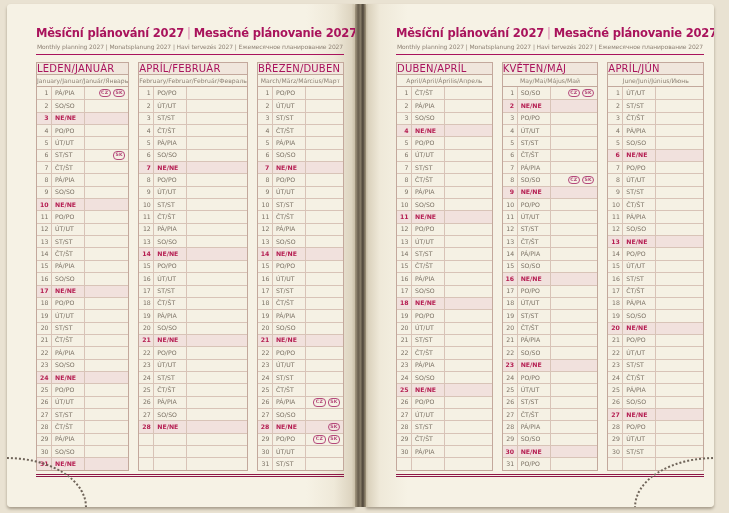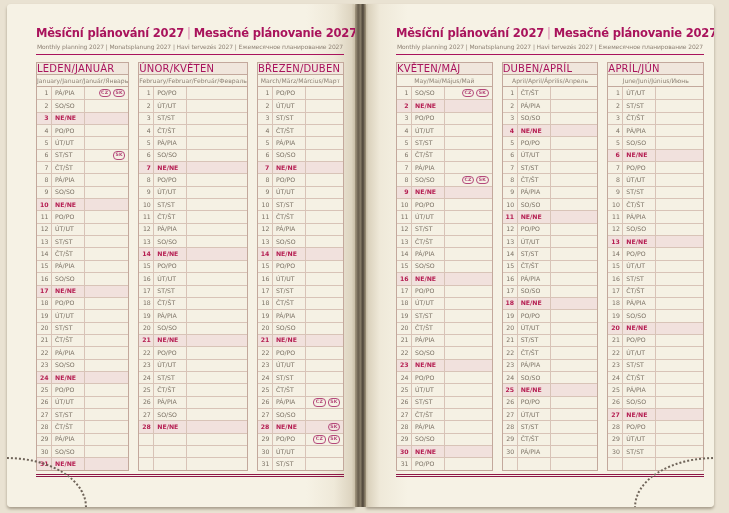--- a/index.html
+++ b/index.html
@@ -227,21 +227,21 @@
               </div>
               <div class="day-row sunday">
                 <div class="cell num">31</div>
                 <div class="cell dayname">NE/NE</div>
                 <div class="cell note"></div>
               </div>
             </div>
   </div>
 
   <div class="month">
-    <div class="month-head">ÚNOR/KVĚTEN</div>
+    <div class="month-head">APRÍL/FEBRUÁR</div>
     <div class="month-sub">February/Februar/Február/Февраль</div>
     <div class="month-body">
               <div class="day-row">
                 <div class="cell num">1</div>
                 <div class="cell dayname">PO/PO</div>
                 <div class="cell note"></div>
               </div>
               <div class="day-row">
                 <div class="cell num">2</div>
                 <div class="cell dayname">ÚT/UT</div>
@@ -574,20 +574,182 @@
 
   <div class="page page-right">
     <div class="page-inner">
       <div class="header">
         <div class="title"><span>Měsíční plánování 2027</span><span class="sep">|</span><span>Mesačné plánovanie 2027</span></div>
         <div class="subtitle">Monthly planning 2027 | Monatsplanung 2027 | Havi tervezés 2027 | Ежемесячное планирование 2027</div>
       </div>
       <hr class="header-rule">
       <div class="months">
   <div class="month">
+    <div class="month-head">DUBEN/APRÍL</div>
+    <div class="month-sub">April/April/Április/Апрель</div>
+    <div class="month-body">
+              <div class="day-row">
+                <div class="cell num">1</div>
+                <div class="cell dayname">ČT/ŠT</div>
+                <div class="cell note"></div>
+              </div>
+              <div class="day-row">
+                <div class="cell num">2</div>
+                <div class="cell dayname">PÁ/PIA</div>
+                <div class="cell note"></div>
+              </div>
+              <div class="day-row">
+                <div class="cell num">3</div>
+                <div class="cell dayname">SO/SO</div>
+                <div class="cell note"></div>
+              </div>
+              <div class="day-row sunday">
+                <div class="cell num">4</div>
+                <div class="cell dayname">NE/NE</div>
+                <div class="cell note"></div>
+              </div>
+              <div class="day-row">
+                <div class="cell num">5</div>
+                <div class="cell dayname">PO/PO</div>
+                <div class="cell note"></div>
+              </div>
+              <div class="day-row">
+                <div class="cell num">6</div>
+                <div class="cell dayname">ÚT/UT</div>
+                <div class="cell note"></div>
+              </div>
+              <div class="day-row">
+                <div class="cell num">7</div>
+                <div class="cell dayname">ST/ST</div>
+                <div class="cell note"></div>
+              </div>
+              <div class="day-row">
+                <div class="cell num">8</div>
+                <div class="cell dayname">ČT/ŠT</div>
+                <div class="cell note"></div>
+              </div>
+              <div class="day-row">
+                <div class="cell num">9</div>
+                <div class="cell dayname">PÁ/PIA</div>
+                <div class="cell note"></div>
+              </div>
+              <div class="day-row">
+                <div class="cell num">10</div>
+                <div class="cell dayname">SO/SO</div>
+                <div class="cell note"></div>
+              </div>
+              <div class="day-row sunday">
+                <div class="cell num">11</div>
+                <div class="cell dayname">NE/NE</div>
+                <div class="cell note"></div>
+              </div>
+              <div class="day-row">
+                <div class="cell num">12</div>
+                <div class="cell dayname">PO/PO</div>
+                <div class="cell note"></div>
+              </div>
+              <div class="day-row">
+                <div class="cell num">13</div>
+                <div class="cell dayname">ÚT/UT</div>
+                <div class="cell note"></div>
+              </div>
+              <div class="day-row">
+                <div class="cell num">14</div>
+                <div class="cell dayname">ST/ST</div>
+                <div class="cell note"></div>
+              </div>
+              <div class="day-row">
+                <div class="cell num">15</div>
+                <div class="cell dayname">ČT/ŠT</div>
+                <div class="cell note"></div>
+              </div>
+              <div class="day-row">
+                <div class="cell num">16</div>
+                <div class="cell dayname">PÁ/PIA</div>
+                <div class="cell note"></div>
+              </div>
+              <div class="day-row">
+                <div class="cell num">17</div>
+                <div class="cell dayname">SO/SO</div>
+                <div class="cell note"></div>
+              </div>
+              <div class="day-row sunday">
+                <div class="cell num">18</div>
+                <div class="cell dayname">NE/NE</div>
+                <div class="cell note"></div>
+              </div>
+              <div class="day-row">
+                <div class="cell num">19</div>
+                <div class="cell dayname">PO/PO</div>
+                <div class="cell note"></div>
+              </div>
+              <div class="day-row">
+                <div class="cell num">20</div>
+                <div class="cell dayname">ÚT/UT</div>
+                <div class="cell note"></div>
+              </div>
+              <div class="day-row">
+                <div class="cell num">21</div>
+                <div class="cell dayname">ST/ST</div>
+                <div class="cell note"></div>
+              </div>
+              <div class="day-row">
+                <div class="cell num">22</div>
+                <div class="cell dayname">ČT/ŠT</div>
+                <div class="cell note"></div>
+              </div>
+              <div class="day-row">
+                <div class="cell num">23</div>
+                <div class="cell dayname">PÁ/PIA</div>
+                <div class="cell note"></div>
+              </div>
+              <div class="day-row">
+                <div class="cell num">24</div>
+                <div class="cell dayname">SO/SO</div>
+                <div class="cell note"></div>
+              </div>
+              <div class="day-row sunday">
+                <div class="cell num">25</div>
+                <div class="cell dayname">NE/NE</div>
+                <div class="cell note"></div>
+              </div>
+              <div class="day-row">
+                <div class="cell num">26</div>
+                <div class="cell dayname">PO/PO</div>
+                <div class="cell note"></div>
+              </div>
+              <div class="day-row">
+                <div class="cell num">27</div>
+                <div class="cell dayname">ÚT/UT</div>
+                <div class="cell note"></div>
+              </div>
+              <div class="day-row">
+                <div class="cell num">28</div>
+                <div class="cell dayname">ST/ST</div>
+                <div class="cell note"></div>
+              </div>
+              <div class="day-row">
+                <div class="cell num">29</div>
+                <div class="cell dayname">ČT/ŠT</div>
+                <div class="cell note"></div>
+              </div>
+              <div class="day-row">
+                <div class="cell num">30</div>
+                <div class="cell dayname">PÁ/PIA</div>
+                <div class="cell note"></div>
+              </div>
+              <div class="day-row">
+                <div class="cell num"></div>
+                <div class="cell dayname"></div>
+                <div class="cell note"></div>
+              </div>
+            </div>
+  </div>
+
+  <div class="month">
     <div class="month-head">KVĚTEN/MÁJ</div>
     <div class="month-sub">May/Mai/Május/Май</div>
     <div class="month-body">
               <div class="day-row">
                 <div class="cell num">1</div>
                 <div class="cell dayname">SO/SO</div>
                 <div class="cell note">
                   <span class="badge">CZ</span>
                   <span class="badge">SK</span>
                 </div>
@@ -736,182 +898,20 @@
                 <div class="cell note"></div>
               </div>
               <div class="day-row sunday">
                 <div class="cell num">30</div>
                 <div class="cell dayname">NE/NE</div>
                 <div class="cell note"></div>
               </div>
               <div class="day-row">
                 <div class="cell num">31</div>
                 <div class="cell dayname">PO/PO</div>
-                <div class="cell note"></div>
-              </div>
-            </div>
-  </div>
-
-  <div class="month">
-    <div class="month-head">DUBEN/APRÍL</div>
-    <div class="month-sub">April/April/Április/Апрель</div>
-    <div class="month-body">
-              <div class="day-row">
-                <div class="cell num">1</div>
-                <div class="cell dayname">ČT/ŠT</div>
-                <div class="cell note"></div>
-              </div>
-              <div class="day-row">
-                <div class="cell num">2</div>
-                <div class="cell dayname">PÁ/PIA</div>
-                <div class="cell note"></div>
-              </div>
-              <div class="day-row">
-                <div class="cell num">3</div>
-                <div class="cell dayname">SO/SO</div>
-                <div class="cell note"></div>
-              </div>
-              <div class="day-row sunday">
-                <div class="cell num">4</div>
-                <div class="cell dayname">NE/NE</div>
-                <div class="cell note"></div>
-              </div>
-              <div class="day-row">
-                <div class="cell num">5</div>
-                <div class="cell dayname">PO/PO</div>
-                <div class="cell note"></div>
-              </div>
-              <div class="day-row">
-                <div class="cell num">6</div>
-                <div class="cell dayname">ÚT/UT</div>
-                <div class="cell note"></div>
-              </div>
-              <div class="day-row">
-                <div class="cell num">7</div>
-                <div class="cell dayname">ST/ST</div>
-                <div class="cell note"></div>
-              </div>
-              <div class="day-row">
-                <div class="cell num">8</div>
-                <div class="cell dayname">ČT/ŠT</div>
-                <div class="cell note"></div>
-              </div>
-              <div class="day-row">
-                <div class="cell num">9</div>
-                <div class="cell dayname">PÁ/PIA</div>
-                <div class="cell note"></div>
-              </div>
-              <div class="day-row">
-                <div class="cell num">10</div>
-                <div class="cell dayname">SO/SO</div>
-                <div class="cell note"></div>
-              </div>
-              <div class="day-row sunday">
-                <div class="cell num">11</div>
-                <div class="cell dayname">NE/NE</div>
-                <div class="cell note"></div>
-              </div>
-              <div class="day-row">
-                <div class="cell num">12</div>
-                <div class="cell dayname">PO/PO</div>
-                <div class="cell note"></div>
-              </div>
-              <div class="day-row">
-                <div class="cell num">13</div>
-                <div class="cell dayname">ÚT/UT</div>
-                <div class="cell note"></div>
-              </div>
-              <div class="day-row">
-                <div class="cell num">14</div>
-                <div class="cell dayname">ST/ST</div>
-                <div class="cell note"></div>
-              </div>
-              <div class="day-row">
-                <div class="cell num">15</div>
-                <div class="cell dayname">ČT/ŠT</div>
-                <div class="cell note"></div>
-              </div>
-              <div class="day-row">
-                <div class="cell num">16</div>
-                <div class="cell dayname">PÁ/PIA</div>
-                <div class="cell note"></div>
-              </div>
-              <div class="day-row">
-                <div class="cell num">17</div>
-                <div class="cell dayname">SO/SO</div>
-                <div class="cell note"></div>
-              </div>
-              <div class="day-row sunday">
-                <div class="cell num">18</div>
-                <div class="cell dayname">NE/NE</div>
-                <div class="cell note"></div>
-              </div>
-              <div class="day-row">
-                <div class="cell num">19</div>
-                <div class="cell dayname">PO/PO</div>
-                <div class="cell note"></div>
-              </div>
-              <div class="day-row">
-                <div class="cell num">20</div>
-                <div class="cell dayname">ÚT/UT</div>
-                <div class="cell note"></div>
-              </div>
-              <div class="day-row">
-                <div class="cell num">21</div>
-                <div class="cell dayname">ST/ST</div>
-                <div class="cell note"></div>
-              </div>
-              <div class="day-row">
-                <div class="cell num">22</div>
-                <div class="cell dayname">ČT/ŠT</div>
-                <div class="cell note"></div>
-              </div>
-              <div class="day-row">
-                <div class="cell num">23</div>
-                <div class="cell dayname">PÁ/PIA</div>
-                <div class="cell note"></div>
-              </div>
-              <div class="day-row">
-                <div class="cell num">24</div>
-                <div class="cell dayname">SO/SO</div>
-                <div class="cell note"></div>
-              </div>
-              <div class="day-row sunday">
-                <div class="cell num">25</div>
-                <div class="cell dayname">NE/NE</div>
-                <div class="cell note"></div>
-              </div>
-              <div class="day-row">
-                <div class="cell num">26</div>
-                <div class="cell dayname">PO/PO</div>
-                <div class="cell note"></div>
-              </div>
-              <div class="day-row">
-                <div class="cell num">27</div>
-                <div class="cell dayname">ÚT/UT</div>
-                <div class="cell note"></div>
-              </div>
-              <div class="day-row">
-                <div class="cell num">28</div>
-                <div class="cell dayname">ST/ST</div>
-                <div class="cell note"></div>
-              </div>
-              <div class="day-row">
-                <div class="cell num">29</div>
-                <div class="cell dayname">ČT/ŠT</div>
-                <div class="cell note"></div>
-              </div>
-              <div class="day-row">
-                <div class="cell num">30</div>
-                <div class="cell dayname">PÁ/PIA</div>
-                <div class="cell note"></div>
-              </div>
-              <div class="day-row">
-                <div class="cell num"></div>
-                <div class="cell dayname"></div>
                 <div class="cell note"></div>
               </div>
             </div>
   </div>
 
   <div class="month">
     <div class="month-head">APRÍL/JÚN</div>
     <div class="month-sub">June/Juni/Június/Июнь</div>
     <div class="month-body">
               <div class="day-row">

